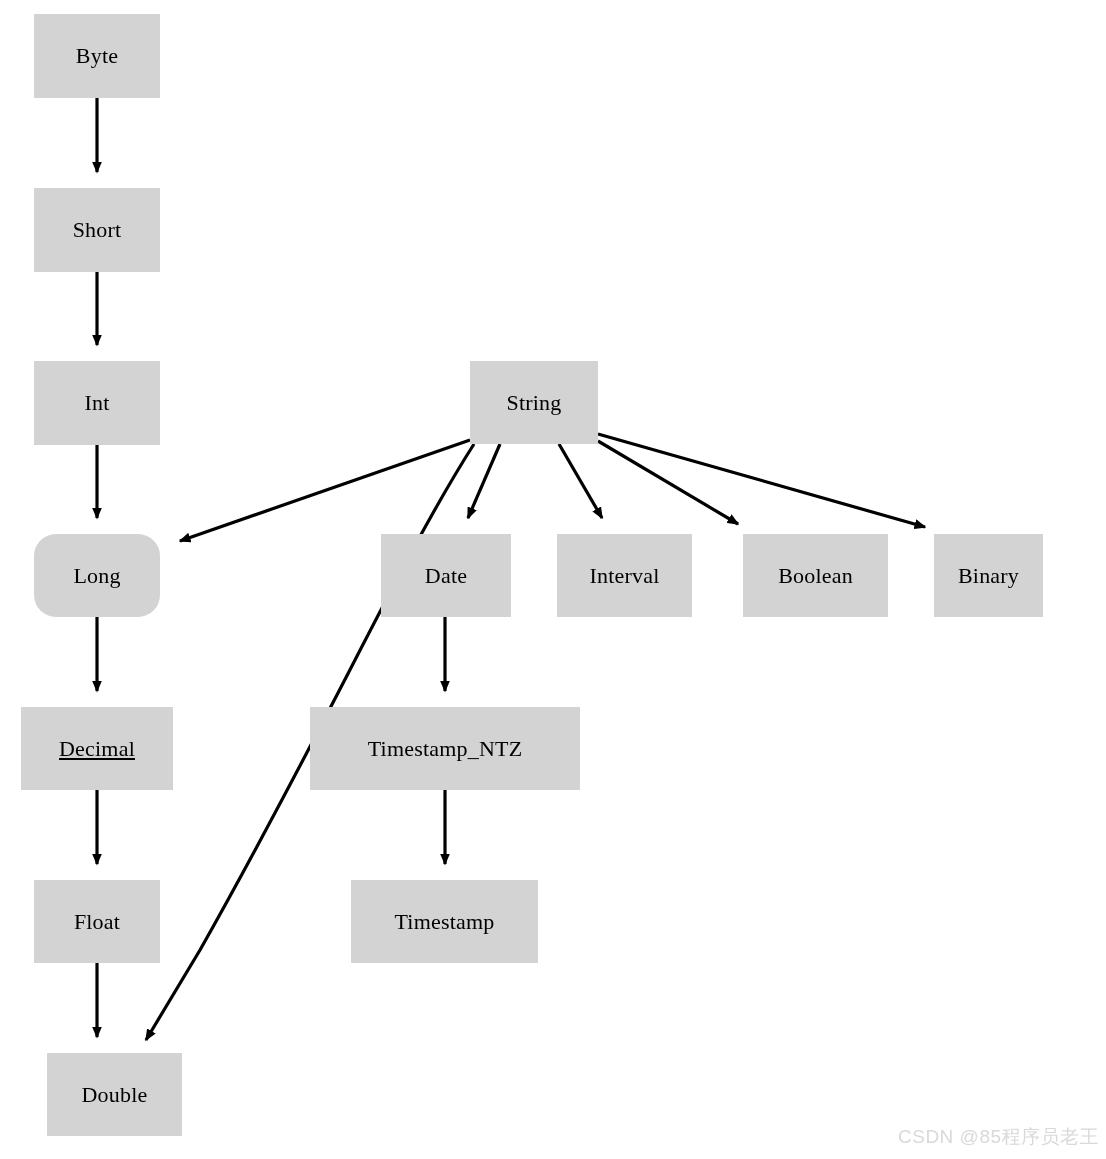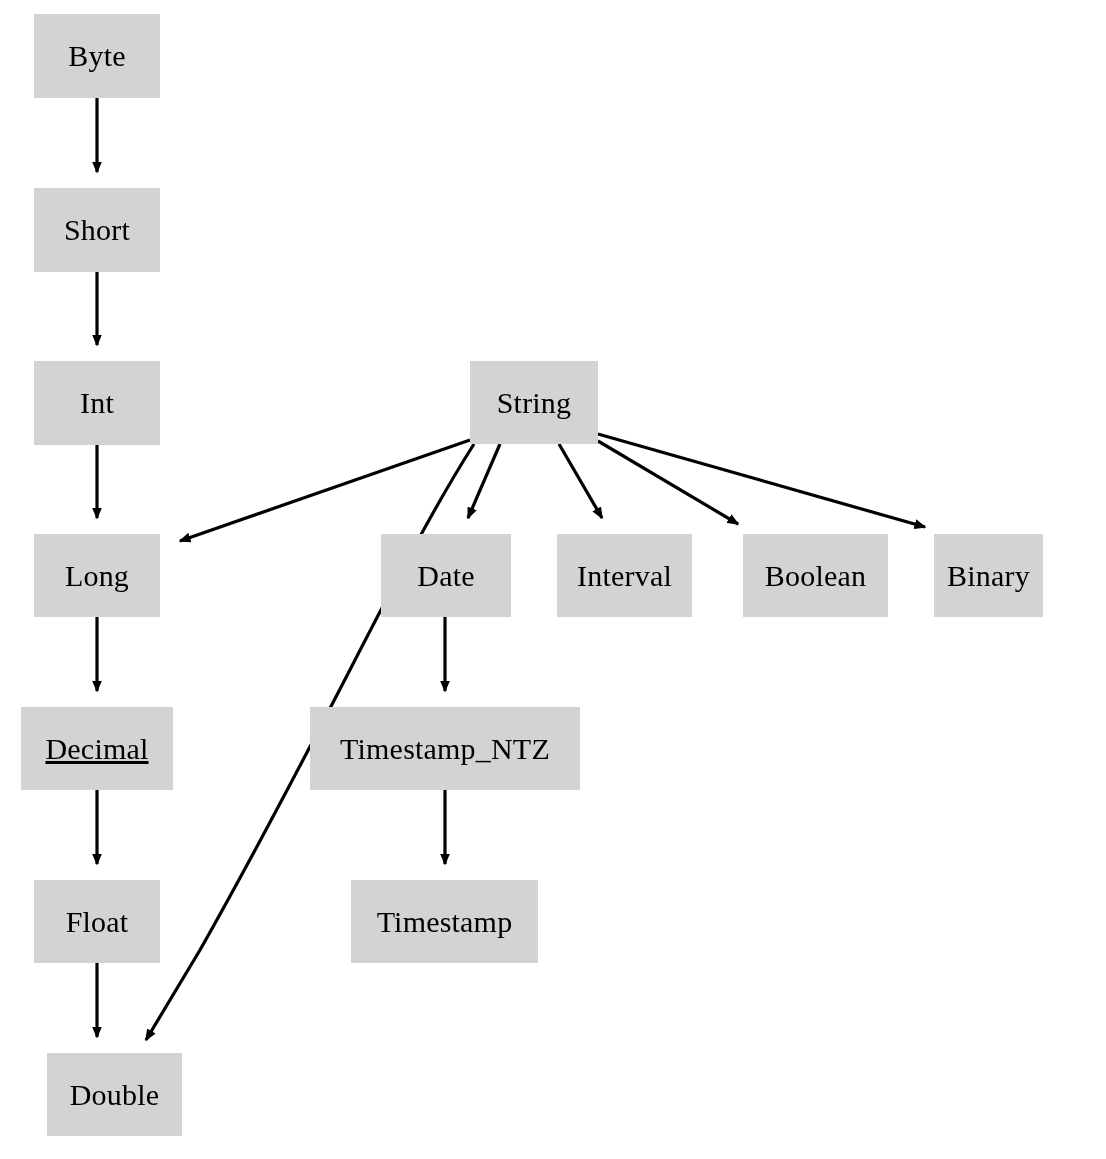--- a/index.html
+++ b/index.html
@@ -26,21 +26,21 @@
     pointer-events: none;
   }
   .node {
     position: absolute;
     box-sizing: border-box;
     background: #d3d3d3;
     display: flex;
     align-items: center;
     justify-content: center;
     color: #000000;
-    font-size: 30px;
+    font-size: 22px;
     line-height: 1;
     letter-spacing: 0.2px;
     white-space: nowrap;
     z-index: 2;
   }
   .watermark {
     position: absolute;
     color: #d9d9d9;
     font-family: "Liberation Sans", "DejaVu Sans", sans-serif;
     font-size: 19px;
@@ -75,27 +75,28 @@
         <path d="M 598,434 L 925,527" fill="none" stroke="#000000" stroke-width="3.2" marker-end="url(#arrow)"></path>
         <path d="M 445,617 L 445,691" fill="none" stroke="#000000" stroke-width="3.2" marker-end="url(#arrow)"></path>
         <path d="M 445,790 L 445,864" fill="none" stroke="#000000" stroke-width="3.2" marker-end="url(#arrow)"></path>
       </g>
   </svg>
 
   <div id="node-layer">
       <div class="node" style="left: 34px; top: 14px; width: 126px; height: 84px; background: rgb(211, 211, 211);">Byte</div>
       <div class="node" style="left: 34px; top: 188px; width: 126px; height: 84px; background: rgb(211, 211, 211);">Short</div>
       <div class="node" style="left: 34px; top: 361px; width: 126px; height: 84px; background: rgb(211, 211, 211);">Int</div>
-      <div class="node" style="left: 34px; top: 534px; width: 126px; height: 83px; background: rgb(211, 211, 211);">Long</div>
+      <div class="node" style="left: 34px; top: 534px; width: 126px; height: 83px; background: rgb(211, 211, 211); border-radius: 22px;">Long</div>
       <div class="node" style="left: 21px; top: 707px; width: 152px; height: 83px; background: rgb(211, 211, 211); text-decoration: underline;">Decimal</div>
       <div class="node" style="left: 34px; top: 880px; width: 126px; height: 83px; background: rgb(211, 211, 211);">Float</div>
       <div class="node" style="left: 29px; top: 1053px; width: 135px; height: 83px; background: rgb(211, 211, 211); margin-left: 18px;">Double</div>
       <div class="node" style="left: 470px; top: 361px; width: 128px; height: 83px; background: rgb(211, 211, 211);">String</div>
       <div class="node" style="left: 381px; top: 534px; width: 130px; height: 83px; background: rgb(211, 211, 211);">Date</div>
       <div class="node" style="left: 557px; top: 534px; width: 135px; height: 83px; background: rgb(211, 211, 211);">Interval</div>
       <div class="node" style="left: 743px; top: 534px; width: 145px; height: 83px; background: rgb(211, 211, 211);">Boolean</div>
       <div class="node" style="left: 934px; top: 534px; width: 109px; height: 83px; background: rgb(211, 211, 211);">Binary</div>
       <div class="node" style="left: 310px; top: 707px; width: 270px; height: 83px; background: rgb(211, 211, 211);">Timestamp_NTZ</div>
       <div class="node" style="left: 351px; top: 880px; width: 187px; height: 83px; background: rgb(211, 211, 211);">Timestamp</div>
     </div>
 
+  <div class="watermark" style="left: 898px; top: 1124px;">CSDN @85程序员老王</div>
 
 </div>
 
 </body></html>

